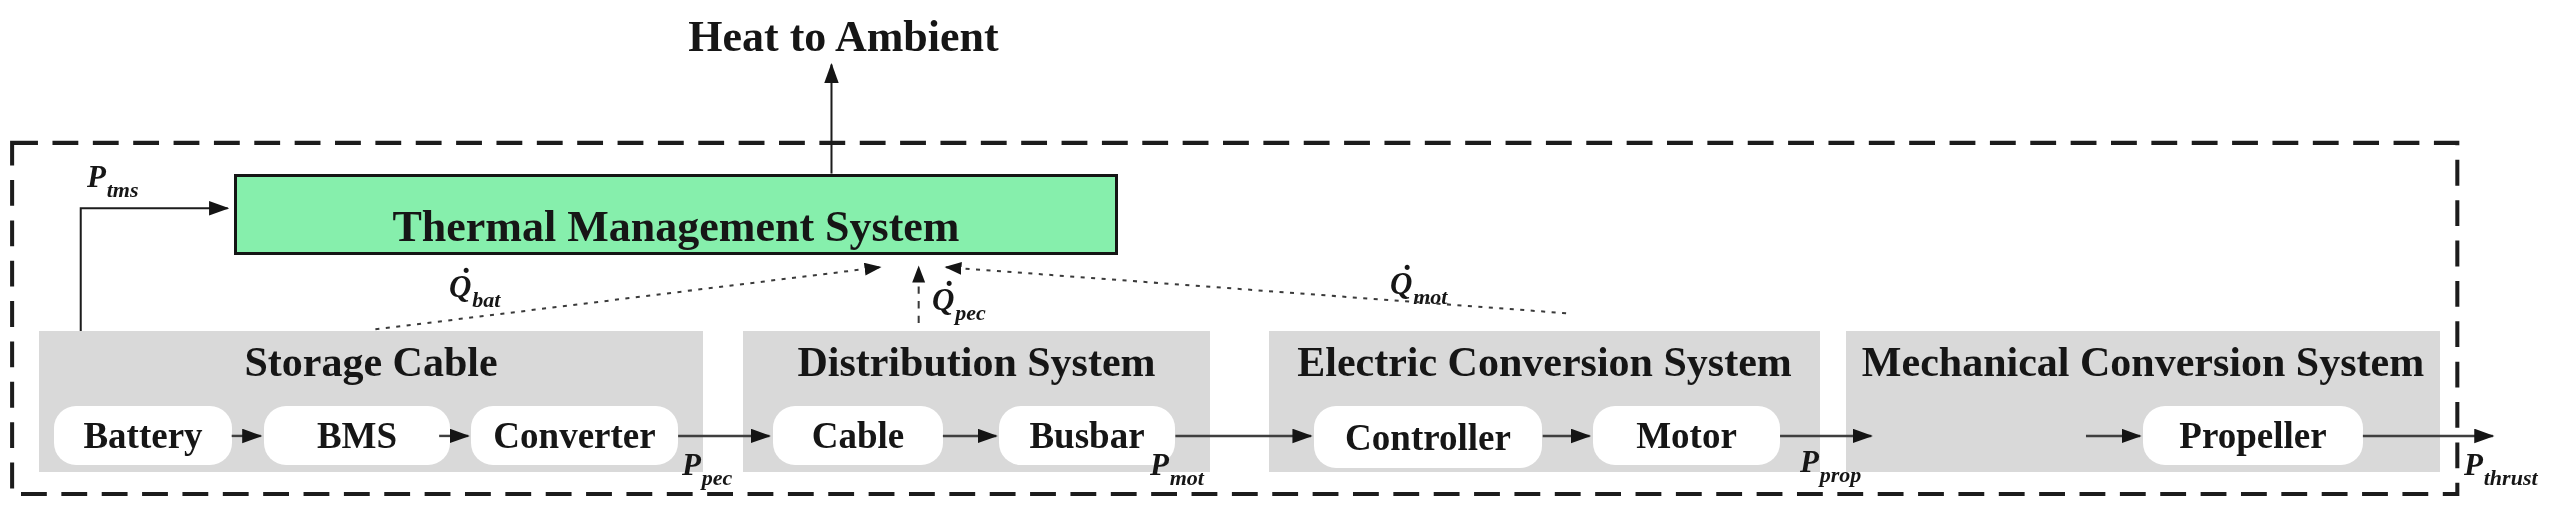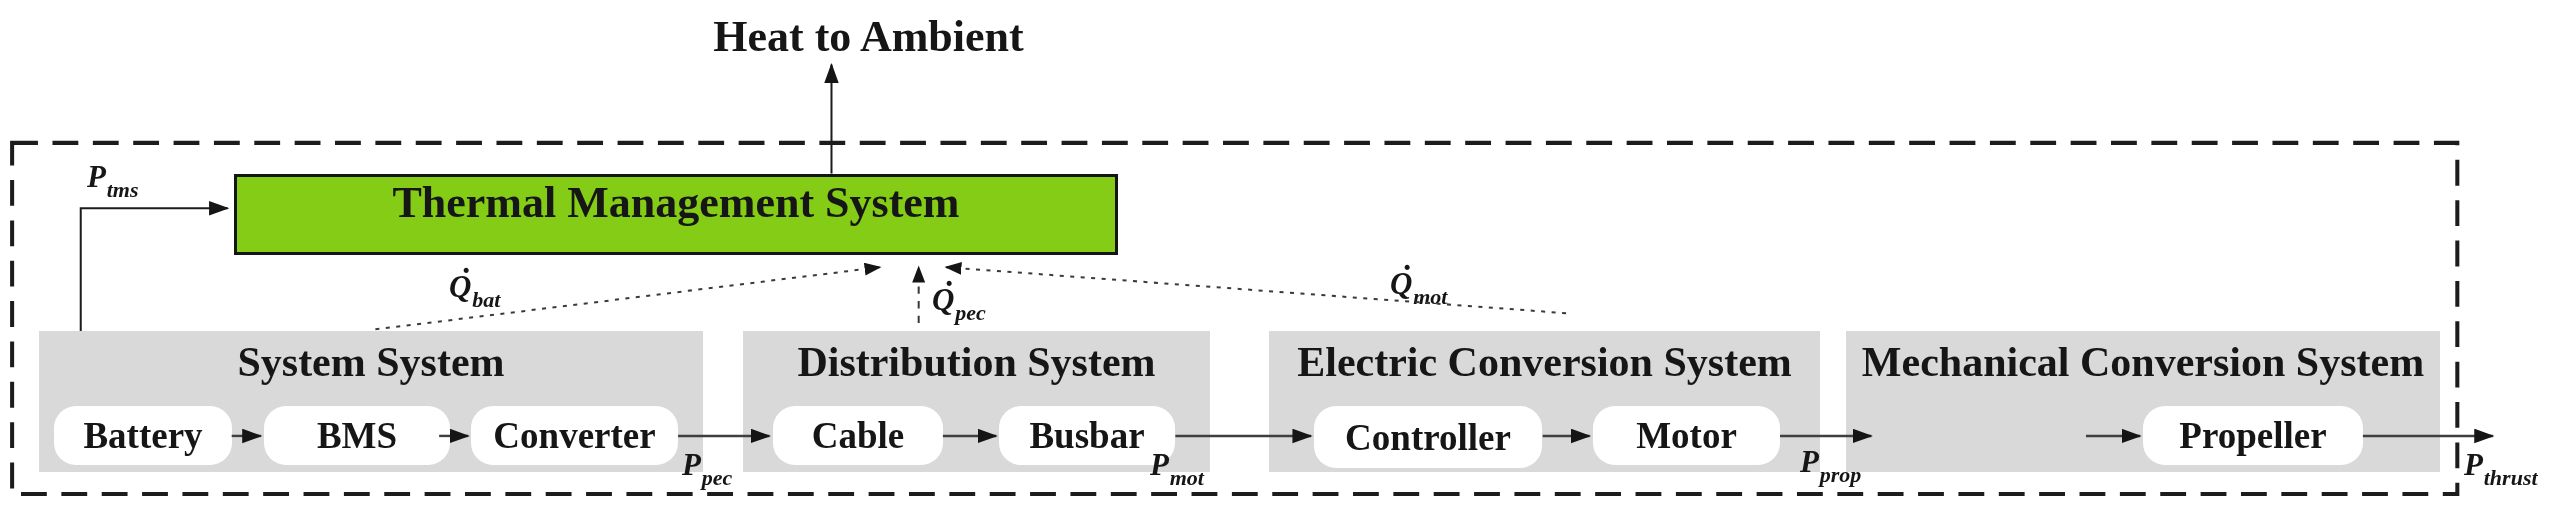--- a/index.html
+++ b/index.html
@@ -10,22 +10,22 @@
     font-family:"Liberation Serif","DejaVu Serif",serif;
     color:#161616;
     overflow:hidden;
   }
   .abs{position:absolute;}
   .heading{
     font-size:44px;font-weight:700;letter-spacing:0px;
     text-align:center;white-space:nowrap;
   }
   .tmsbox{
-    border:3.2px solid #151515;background:#84cc16;
-    display:flex;align-items:flex-start;justify-content:center;
+    border:3.2px solid #151515;background:#86efac;
+    display:flex;align-items:flex-end;justify-content:center;
     font-size:44px;font-weight:700;white-space:nowrap;
     box-sizing:border-box;
   }
   .sys{
     background:#d9d9d9;
     box-sizing:border-box;
     text-align:center;
   }
   .sys-title{
     font-size:42px;font-weight:700;white-space:nowrap;
@@ -47,28 +47,28 @@
     left:-10.5px;top:-16px;font-size:31px;font-style:normal;
     overflow:visible;
   }
   svg.wires{position:absolute;left:0;top:0;pointer-events:none;}
 </style>
 </head>
 <body>
 
 <div class="stage">
 
-  <div class="abs heading" style="left:707px;top:11.3px;width:323px;">Heat to Ambient</div>
+  <div class="abs heading" style="left:682px;top:11.3px;width:323px;">Heat to Ambient</div>
 
   <div class="abs tmsbox" style="left:234px;top:174px;width:884px;height:81px;">
     <span>Thermal Management System</span>
   </div>
 
   <div class="abs sys" style="left:39px;top:331px;width:664px;height:141px;">
-    <div class="sys-title">System System</div>
+    <div class="sys-title">Storage Cable</div>
   </div>
   <div class="abs sys" style="left:743px;top:331px;width:467px;height:141px;">
     <div class="sys-title">Distribution System</div>
   </div>
   <div class="abs sys" style="left:1269px;top:331px;width:551px;height:141px;">
     <div class="sys-title">Electric Conversion System</div>
   </div>
   <div class="abs sys" style="left:1846px;top:331px;width:594px;height:141px;">
     <div class="sys-title">Mechanical Conversion System</div>
   </div>

